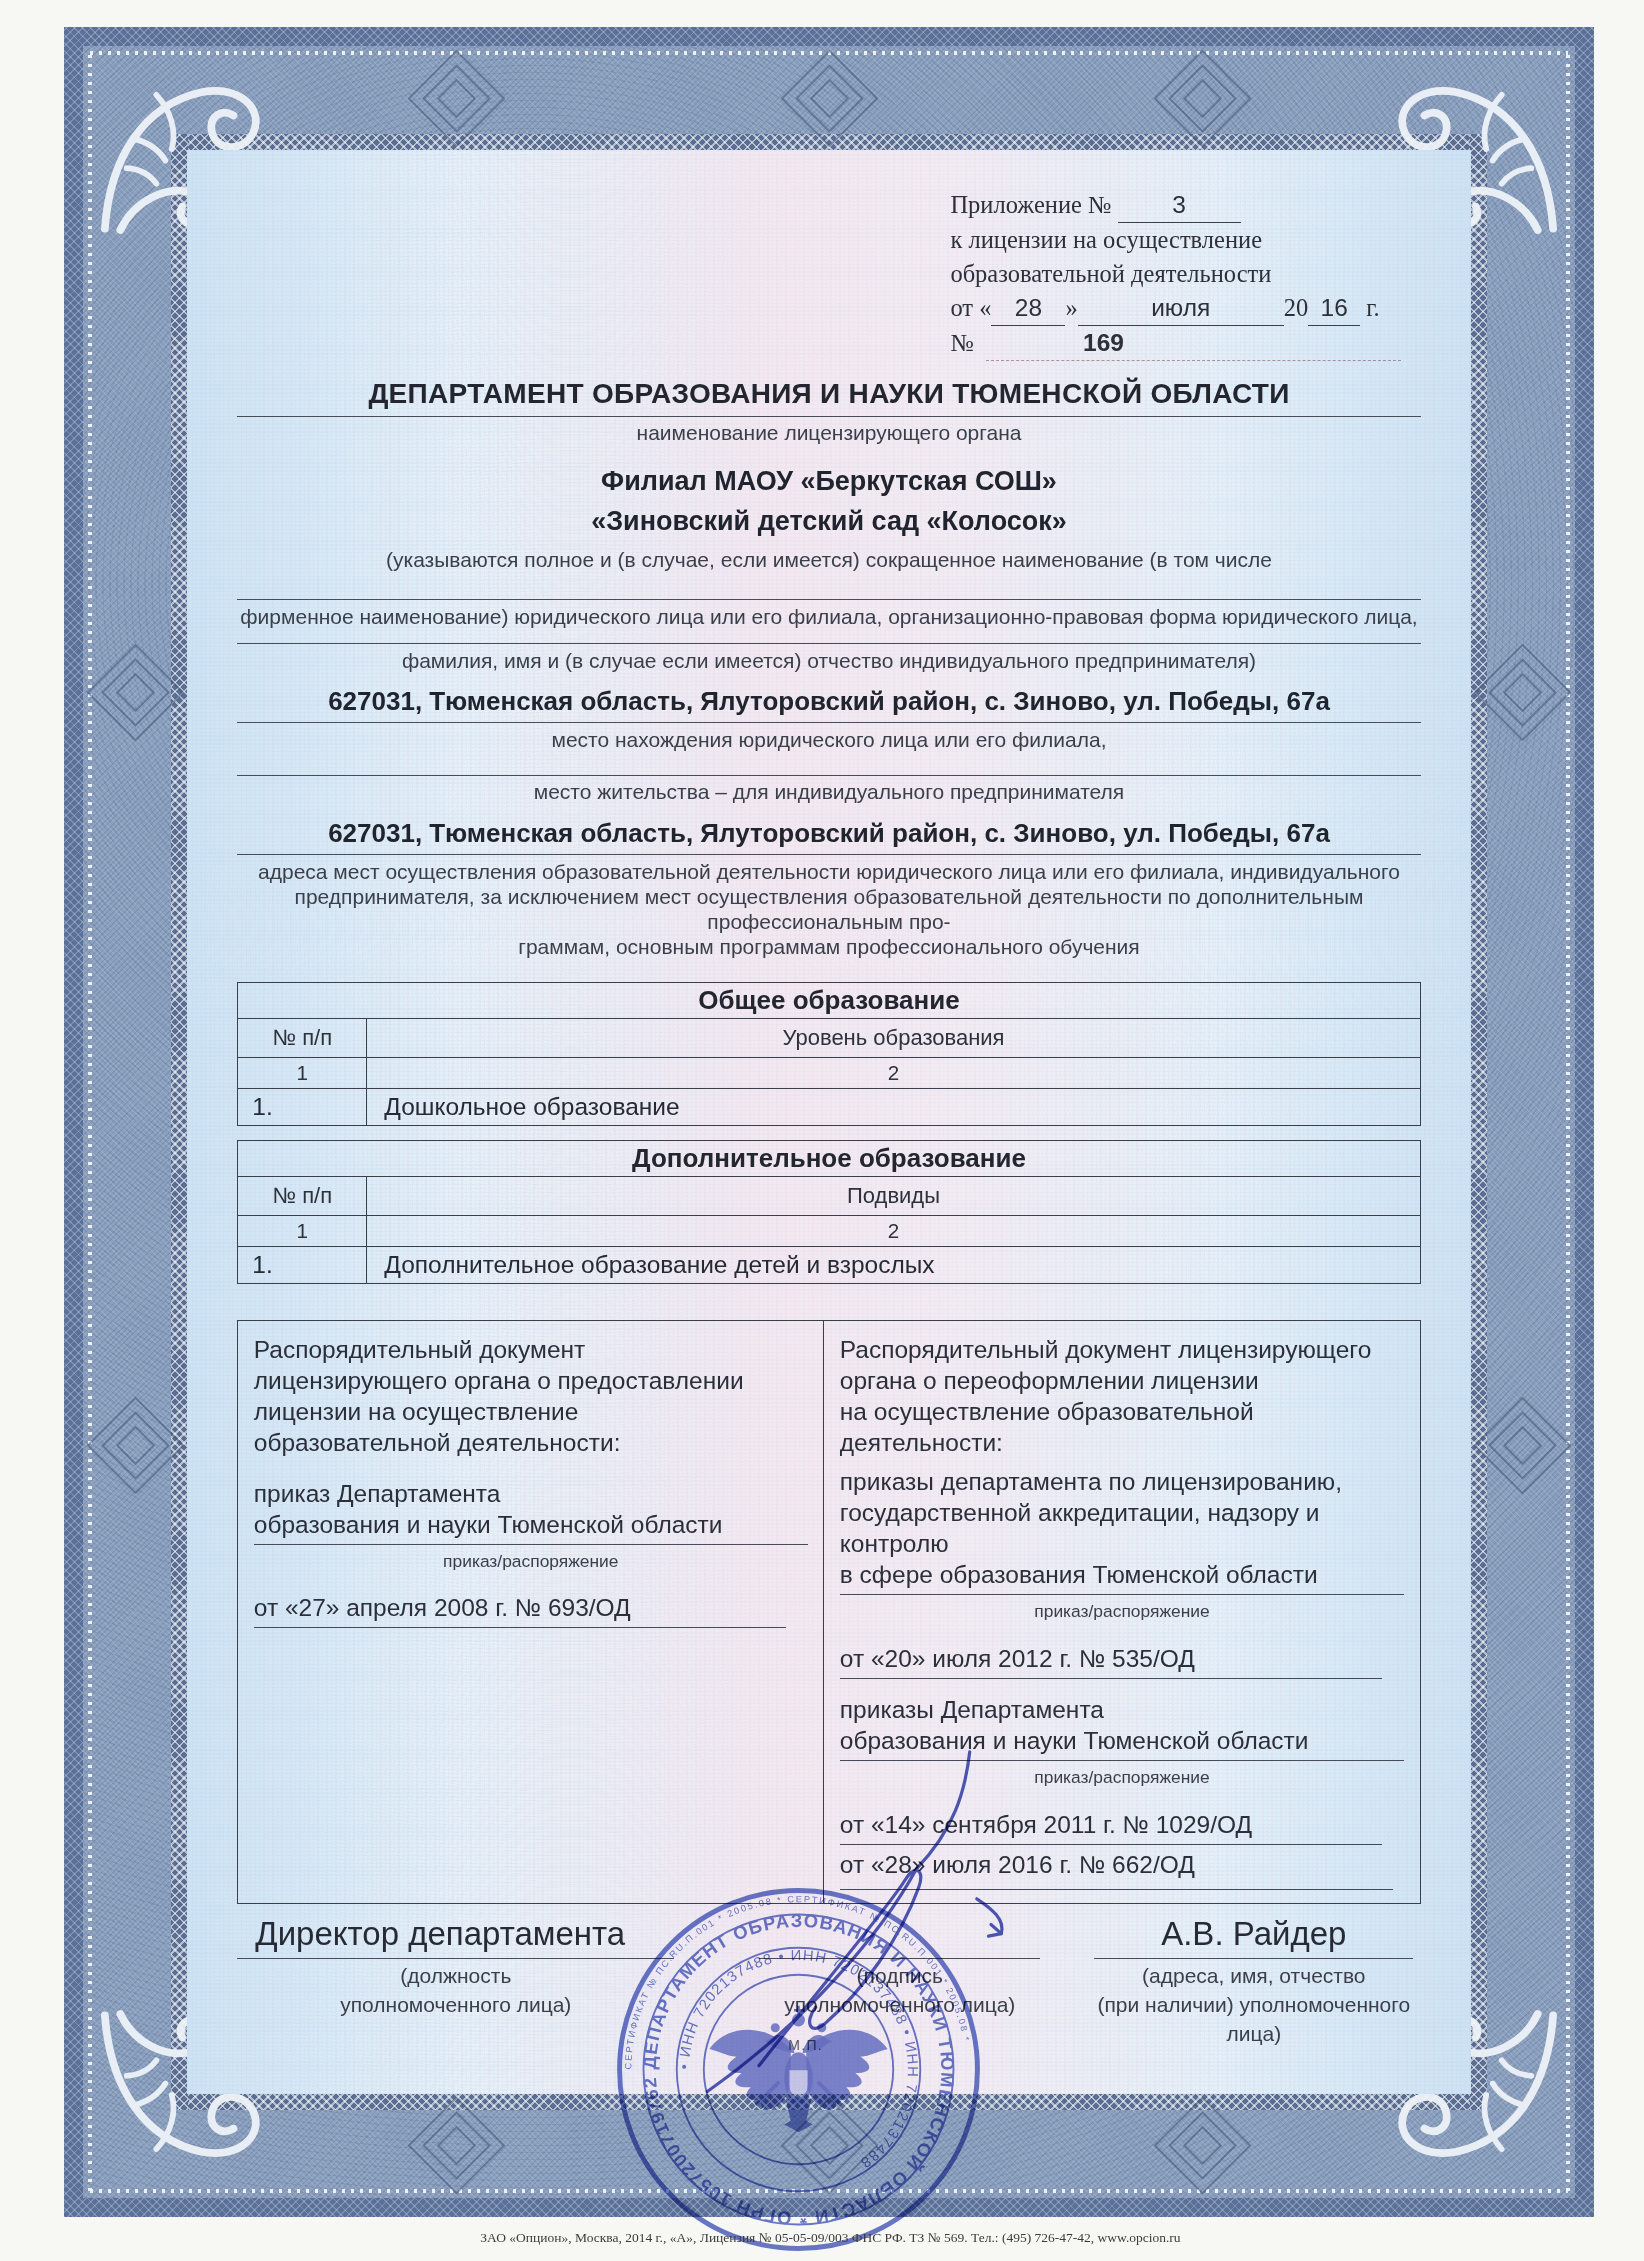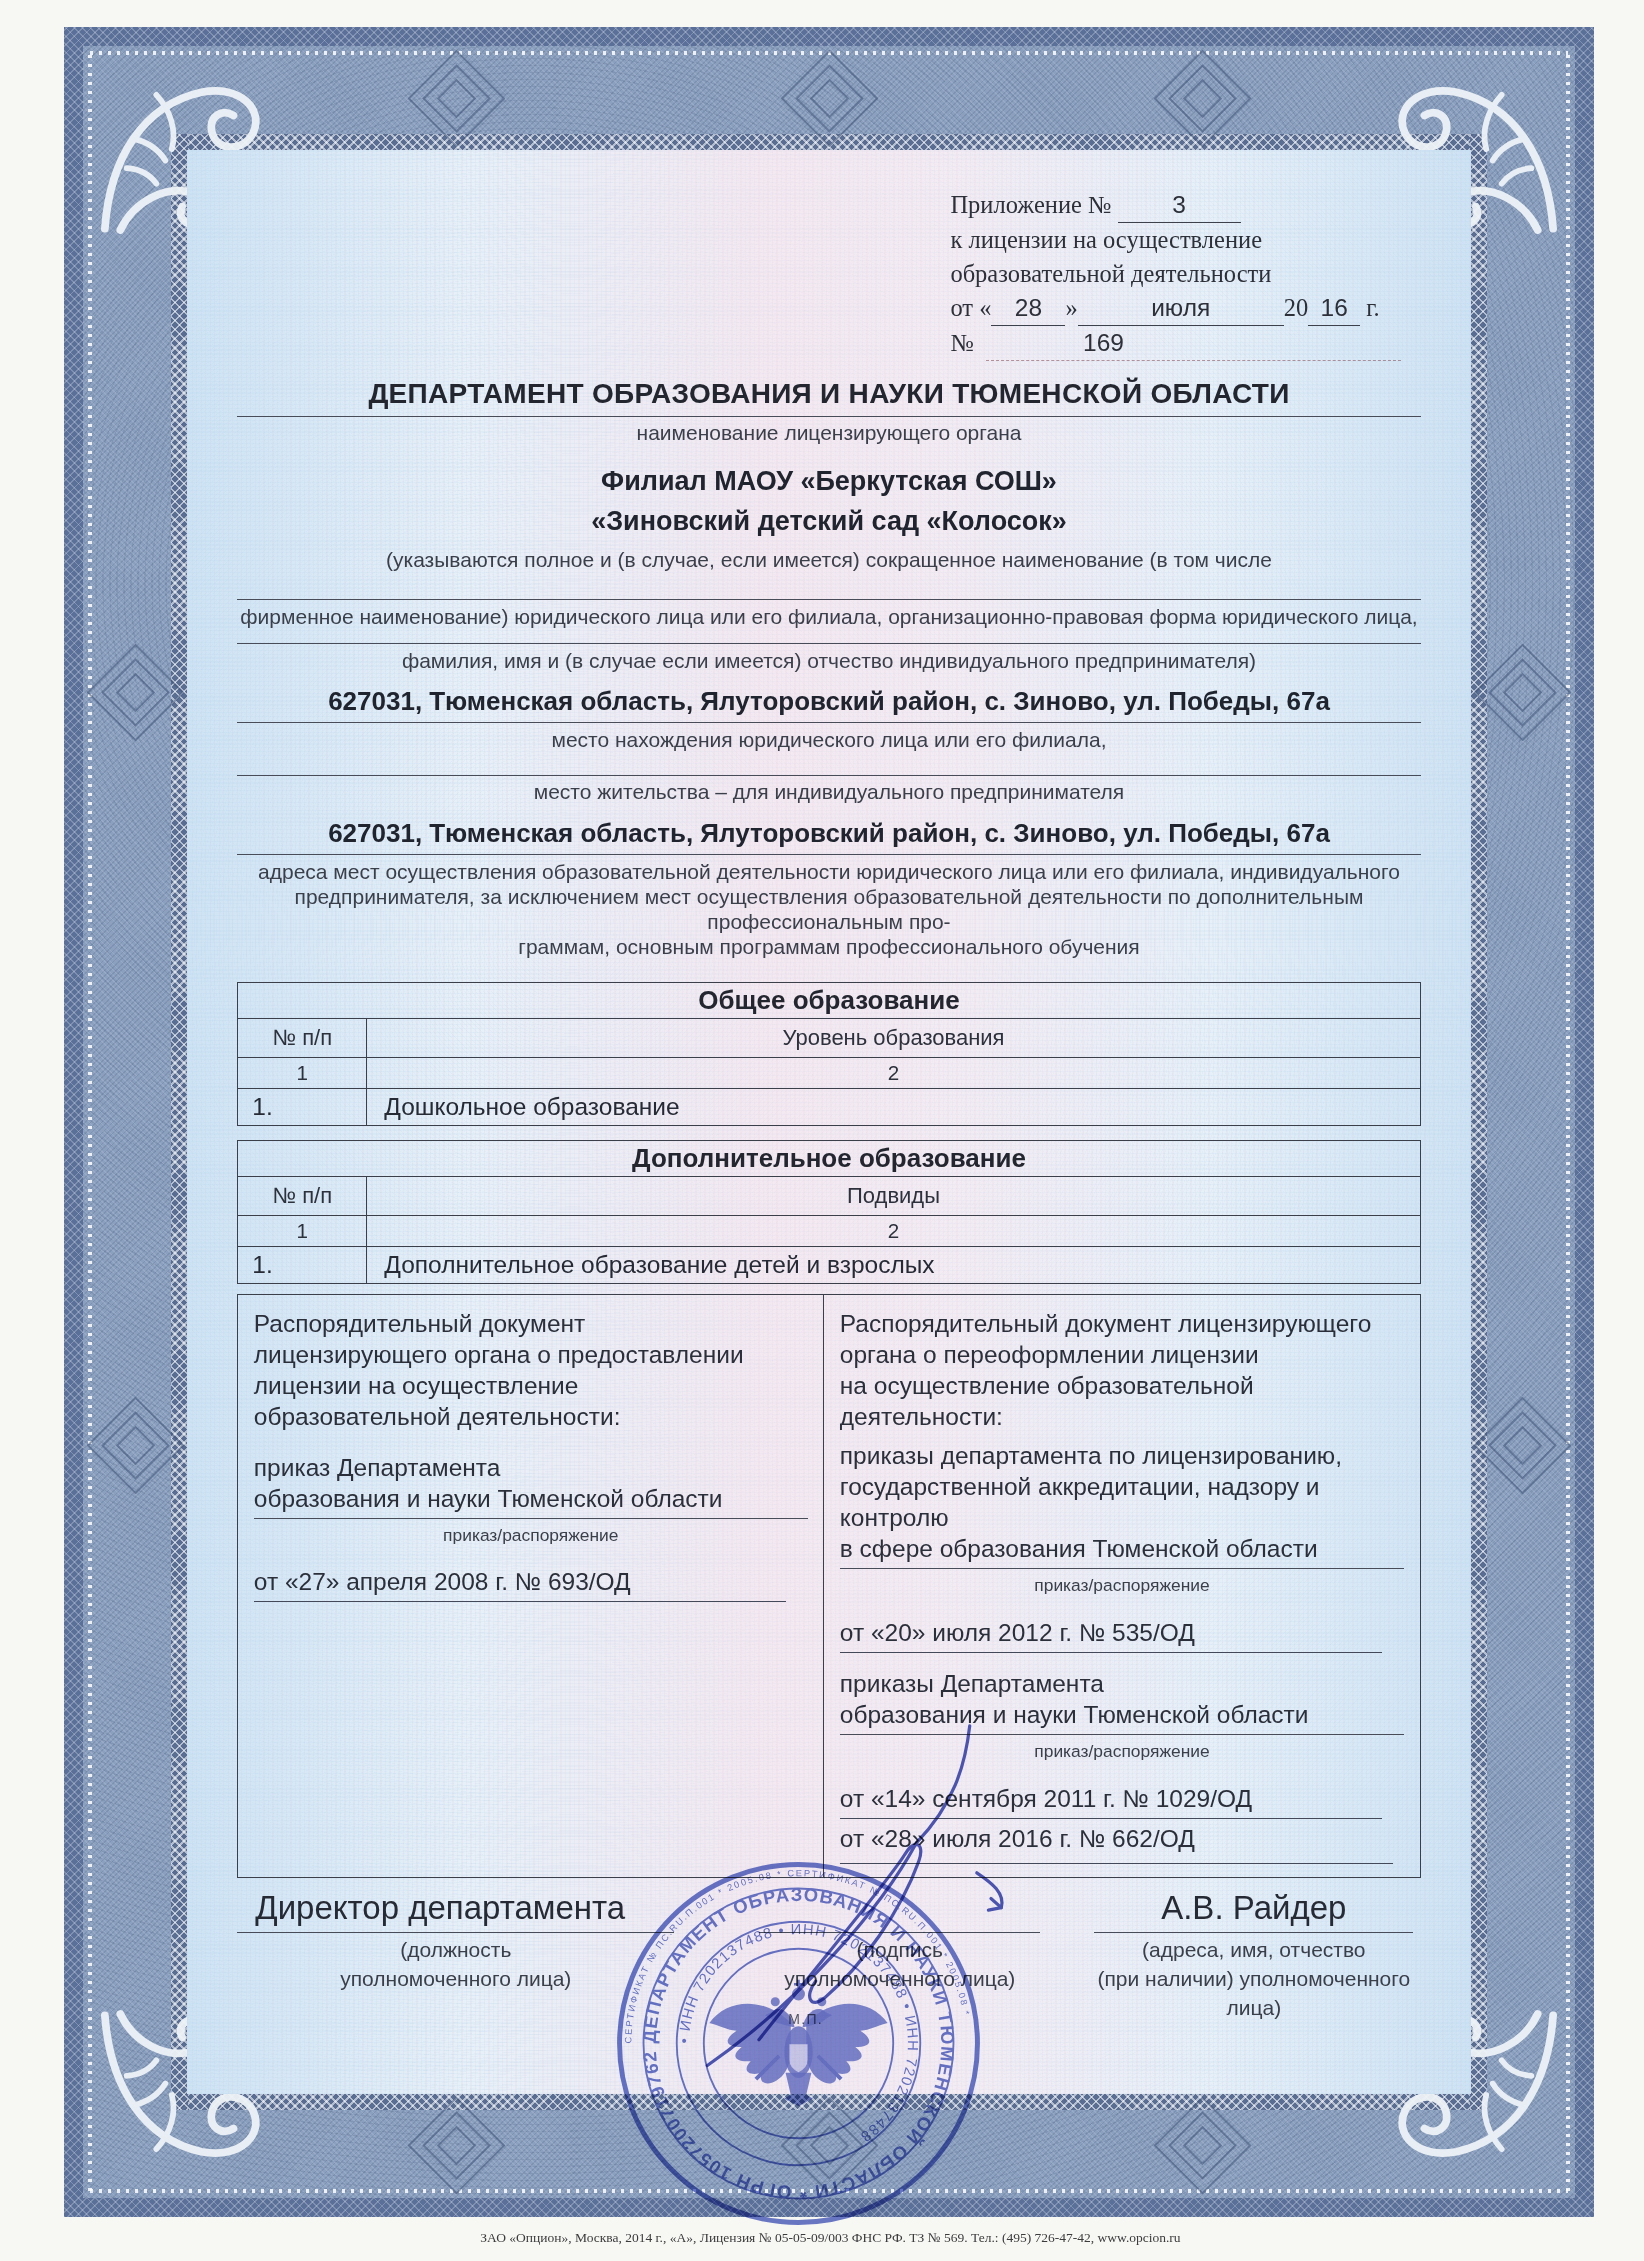--- a/index.html
+++ b/index.html
@@ -60,21 +60,21 @@
   .rule{ border-top:1.3px solid #474c58; height:0; }
   .caption{ font-size:21px; color:#3a3f4a; text-align:center; line-height:1.2; }
 
   
   .approval{ width:451px; margin:11.6px 19.3px 0 auto; font-family:"Liberation Serif","DejaVu Serif",serif; font-size:24.5px; color:#2d3039; }
   .approval .row{ display:flex; align-items:baseline; line-height:34px; }
   .blank{ display:inline-block; border-bottom:1.3px solid #3c414c; text-align:center;
           font-family:"Liberation Sans","DejaVu Sans",sans-serif; }
   .blank-dotted{ flex:1; border-bottom:1.9px dashed rgba(130,70,80,.55); text-align:left;
           font-family:"Liberation Sans","DejaVu Sans",sans-serif; }
-  .blank-dotted .v{ margin-left:97px; }
+  .blank-dotted .v{ margin-left:97px;font-weight:bold; }
 
   
   .issuer{ margin-top:17px; }
   .issuer h1{ font-size:28px; font-weight:bold; letter-spacing:0.3px; text-align:center; color:#23262f; }
   .issuer .rule{ margin-top:6.4px; }
   .issuer .caption{ margin-top:2.6px; }
 
   
   .org{ margin-top:15.5px; text-align:center; }
   .org .name{ font-size:27px; font-weight:bold; color:#20242e; line-height:40px; }
@@ -98,21 +98,21 @@
   table.edu td{ border:1.3px solid #3a3f4a; }
   table.edu .title td{ font-size:26px; font-weight:bold; text-align:center; height:36px; color:#23262f; }
   table.edu .head td{ font-size:22px; text-align:center; height:39px; color:#2d313c; }
   table.edu .nums td{ font-size:20.6px; text-align:center; height:31px; color:#2d313c; }
   table.edu .data td{ font-size:24.5px; height:37px; color:#262a34; }
   table.edu .data td.n{ text-align:left; padding-left:14px; }
   table.edu .data td.v{ text-align:left; padding-left:17px; }
   col.cnum{ width:129px; }
 
   
-  .orders{ display:flex; margin-top:10px; border:1.3px solid #3a3f4a; min-height:498px; }
+  .orders{ display:flex; margin-top:36px; border:1.3px solid #3a3f4a; min-height:498px; }
   .orders .col{ padding:13px 15.5px; font-size:24.5px; line-height:31px; color:#2b2f3a; }
   .orders .col.left{ width:586px; border-right:1.3px solid #3a3f4a; }
   .orders .col.right{ flex:1; }
   .o-heading{ white-space:pre-line; }
   .o-body{ white-space:pre-line; }
   .o-body.m1{ margin-top:19.3px; }
   .o-body.m2{ margin-top:7.7px; }
   .o-body.m3{ margin-top:15.5px; }
   .o-rule{ border-top:1.3px solid #474c58; margin-top:3.9px; }
   .o-caption{ font-size:17.4px; color:#3a3f4a; text-align:center; margin-top:1.3px; }

